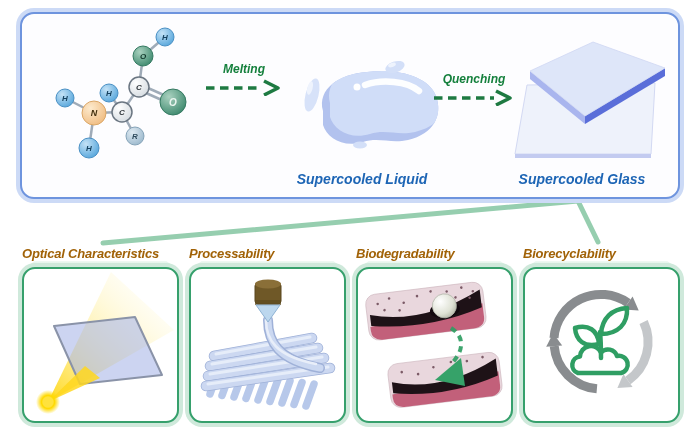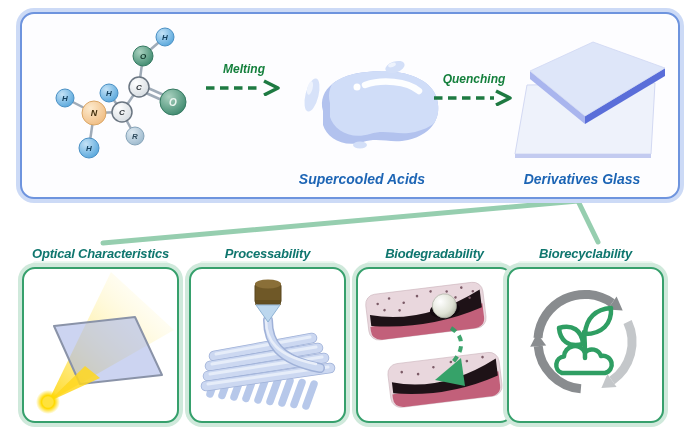--- a/index.html
+++ b/index.html
@@ -18,22 +18,22 @@
     font-size:14px;line-height:18px;
   }
   .arrow-group{position:absolute;text-align:center;}
   .arrow-label{color:#15803d;font-weight:bold;font-style:italic;font-size:12px;line-height:17px;}
   .arrow-group svg{display:block;margin:1px auto 0;}
   
   .connector{position:absolute;left:0;top:0;z-index:1;pointer-events:none;}
   
   .card{position:absolute;top:244px;width:157px;height:180px;z-index:2;}
   .card-title{
-    position:absolute;left:0;top:2px;width:100%;height:15px;text-align:center;
-    color:#0f766e;font-weight:bold;font-style:italic;font-size:13px;letter-spacing:-0.2px;
+    position:absolute;left:0;top:2px;width:100%;height:15px;
+    color:#a16207;font-weight:bold;font-style:italic;font-size:13px;letter-spacing:-0.2px;
   }
   .card-trapezoid{
     position:absolute;left:0;top:17px;width:100%;height:10px;
     background:linear-gradient(#f0f9f4,#b7e1c9);
     -webkit-clip-path:polygon(8% 0,92% 0,100% 100%,0 100%);
     clip-path:polygon(8% 0,92% 0,100% 100%,0 100%);
   }
   .card-frame{
     position:absolute;left:0;top:23px;width:157px;height:156px;box-sizing:border-box;
     background:#ffffff;border:2px solid #36a06c;border-radius:13px;
@@ -143,22 +143,22 @@
     </div>
 
     <svg width="172" height="136" viewBox="0 0 172 136" style="position:absolute;left:485px;top:14px">
       <polygon points="20,57 148,55 144,126 8,126" fill="#eef2fb" stroke="#d3d9f3" stroke-width="1"></polygon>
       <polygon points="8,126 144,126 144,130 8,130" fill="#c3cbf0"></polygon>
       <polygon points="23,43 78,88 78,96 23,51" fill="#a9b5ee"></polygon>
       <polygon points="158,40 78,88 78,96 158,48" fill="#5a6ed9"></polygon>
       <polygon points="86,14 158,40 78,88 23,43" fill="#dee6f9" stroke="#cfd7f3" stroke-width="0.8"></polygon>
     </svg>
 
-    <div class="blue-caption" style="left:245px;top:156px;width:190px">Supercooled Acids</div>
-    <div class="blue-caption" style="left:465px;top:156px;width:190px">Derivatives Glass</div>
+    <div class="blue-caption" style="left:245px;top:156px;width:190px">Supercooled Liquid</div>
+    <div class="blue-caption" style="left:465px;top:156px;width:190px">Supercooled Glass</div>
   </div>
 
   <svg class="connector" width="700" height="444" viewBox="0 0 700 444">
     <g stroke="#7cc29c" stroke-width="5" stroke-linecap="round" opacity="0.8">
       <line x1="578" y1="201" x2="103" y2="243"></line>
       <line x1="578" y1="201" x2="598" y2="242"></line>
     </g>
   </svg>
 
   <div class="card" style="left:22px">
@@ -277,21 +277,21 @@
         <g>
           <rect x="61" y="11" width="26" height="21" rx="3" fill="#6f5827" stroke="#5a461f" stroke-width="1"></rect>
           <ellipse cx="74" cy="12" rx="13" ry="4.5" fill="#8a6f38"></ellipse>
           <rect x="61" y="28" width="26" height="5" fill="#5d4a20" opacity="0.7"></rect>
           <polygon points="62,33 86,33 74,50" fill="#bcd7ee" stroke="#8fb3d4" stroke-width="1" stroke-linejoin="round"></polygon>
         </g>
       </svg>
     </div>
   </div>
 
-  <div class="card" style="left:507px">
+  <div class="card" style="left:523px">
     <div class="card-title">Biorecyclability</div>
     <div class="card-trapezoid"></div>
     <div class="card-frame">
       <svg width="147" height="146" viewBox="0 0 147 146">
         <g>
           <path d="M26,66 A47,47 0 0 1 100,31" fill="none" stroke="#898c8f" stroke-width="9"></path>
           <polygon points="104.6,24.4 95.4,37.6 110.7,38.4" fill="#898c8f"></polygon>
           <path d="M115.6,50 A47,47 0 0 1 100,108.5" fill="none" stroke="#c4c7ca" stroke-width="9"></path>
           <polygon points="104.6,115.1 95.4,101.9 89.4,116" fill="#c4c7ca"></polygon>
           <path d="M68.9,116.8 A47,47 0 0 1 26.2,74.1" fill="none" stroke="#898c8f" stroke-width="9"></path>

